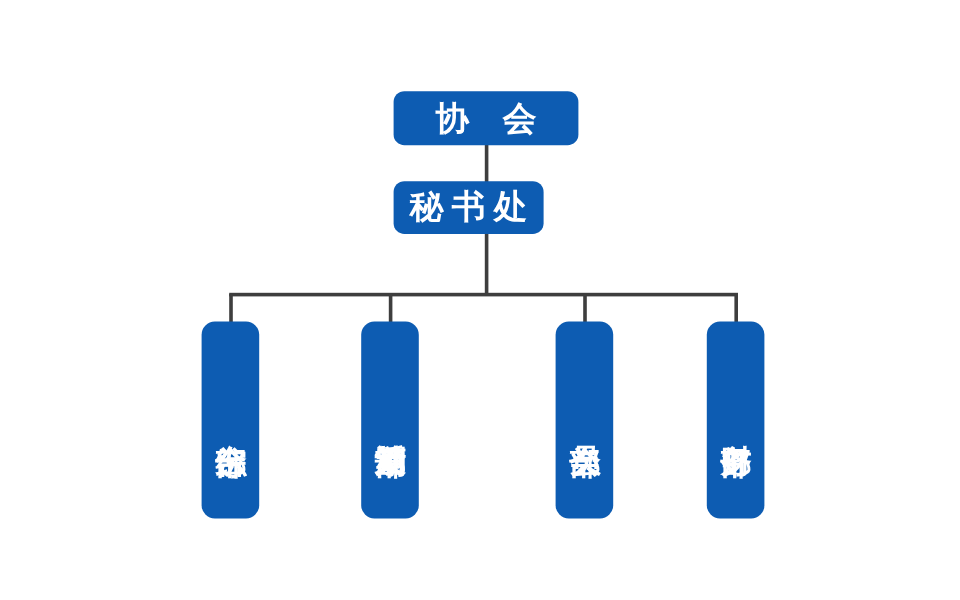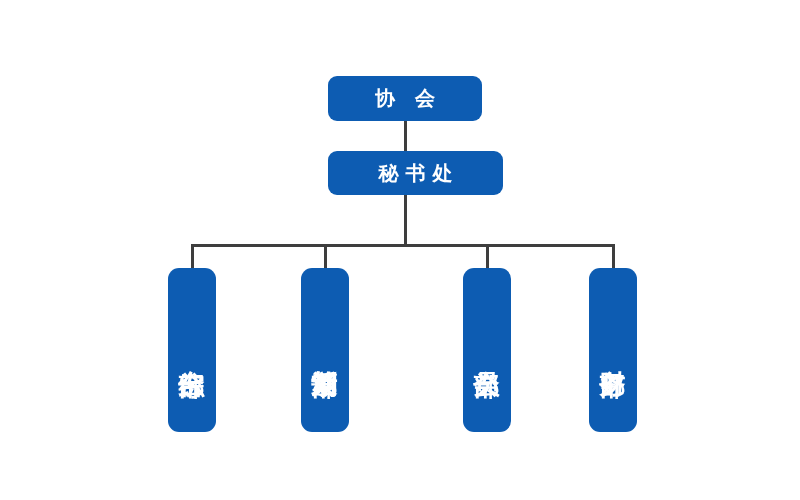--- a/index.html
+++ b/index.html
@@ -20,27 +20,27 @@
     background: #0d5cb2;
     color: #ffffff;
     display: flex;
     align-items: center;
     justify-content: center;
     font-weight: bold;
     box-sizing: border-box;
   }
   .node-h {
     border-radius: 9px;
-    font-size: 20px;
+    font-size: 28px;
   }
   .node-root {
     left: 328px; top: 76px; width: 154px; height: 45px;
   }
   .node-sec {
-    left: 328px; top: 151px; width: 175px; height: 44px;
+    left: 328px; top: 151px; width: 125px; height: 44px;
     letter-spacing: 7px;
     padding-left: 7px;
   }
   .node-v {
     border-radius: 11px;
     font-size: 26px;
     line-height: 28px;
     writing-mode: vertical-rl;
     text-orientation: upright;
     top: 268px;

